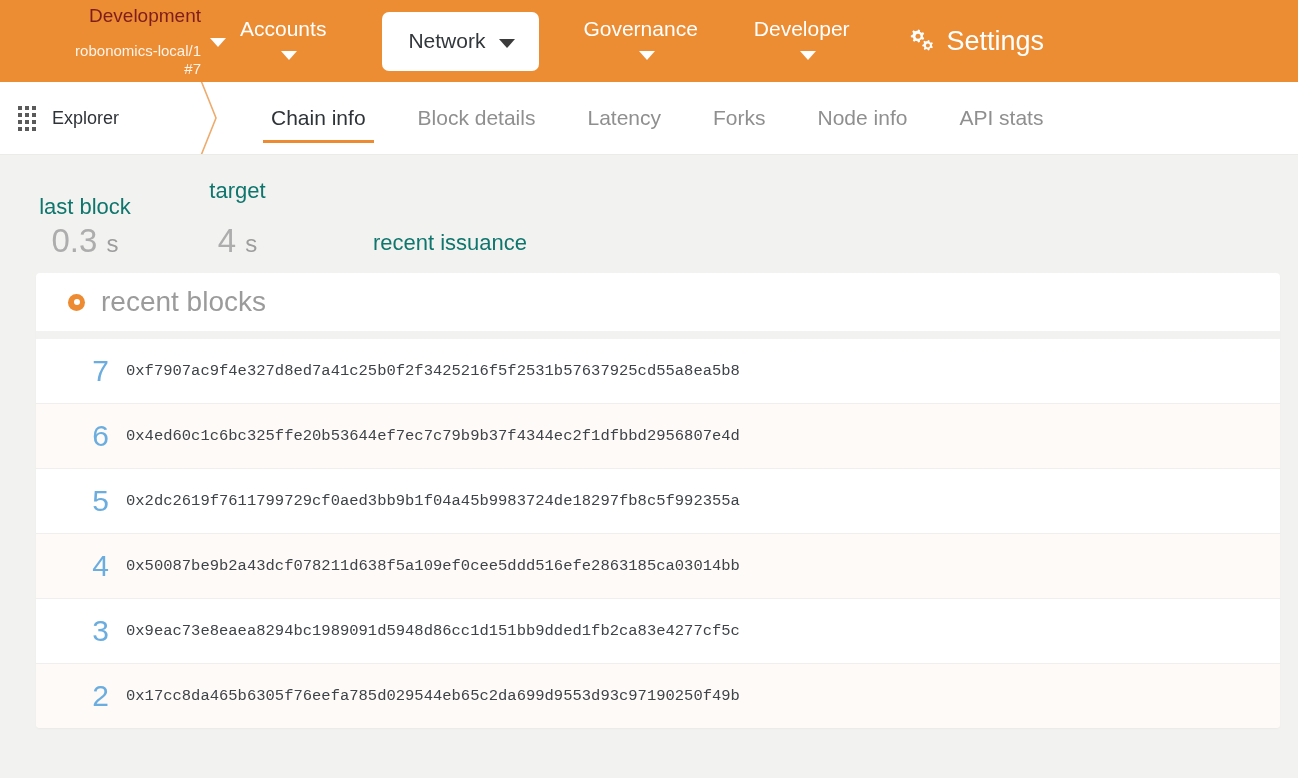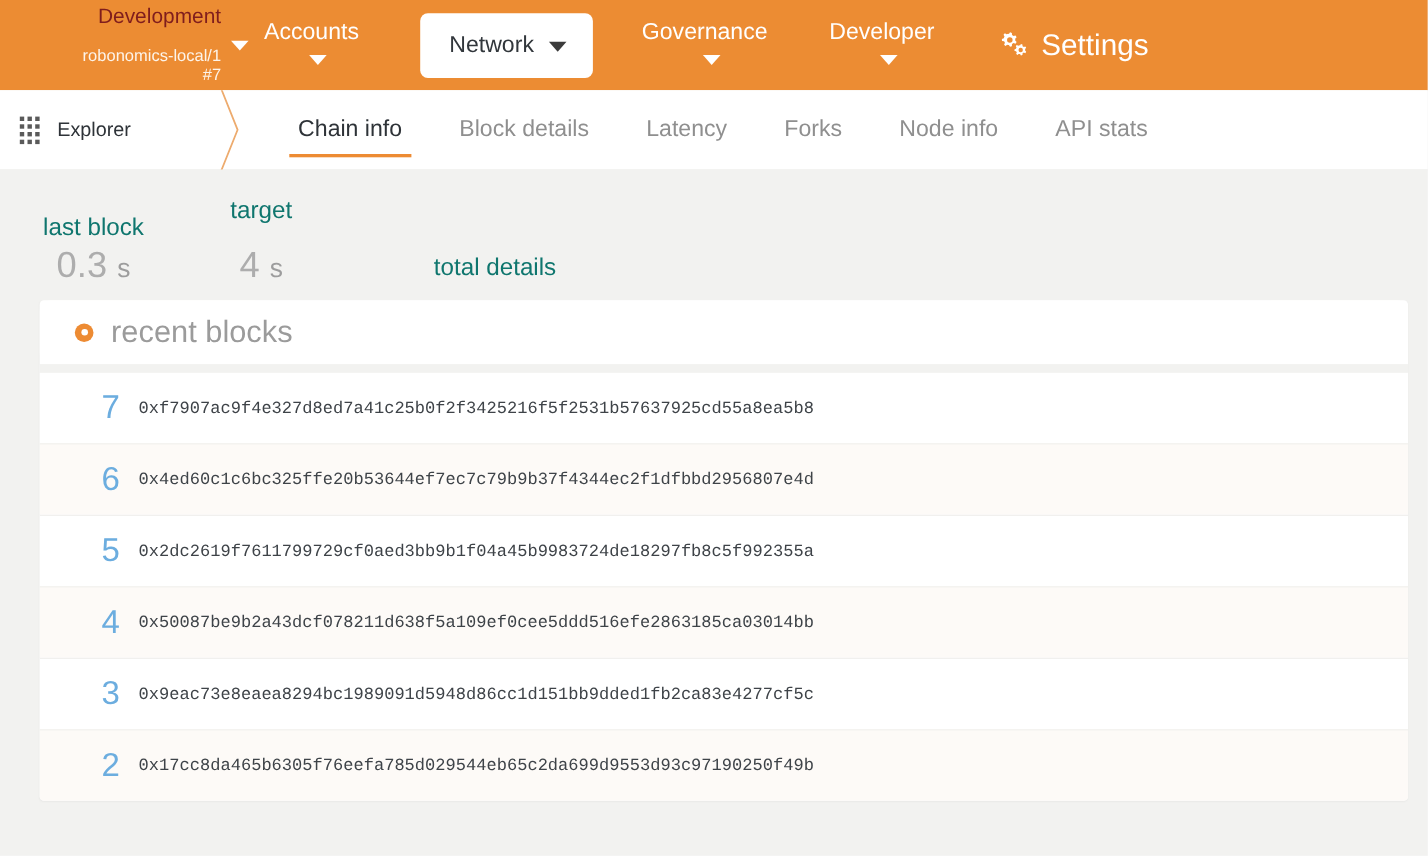--- a/index.html
+++ b/index.html
@@ -394,21 +394,21 @@
 
   <div class="stat stat-target">
     <div class="stat-label">target</div>
     <div class="stat-value">
       <span>4</span>
       <span class="unit">s</span>
     </div>
   </div>
 
   <div class="stat stat-issuance">
-    <div class="stat-label">total details</div>
+    <div class="stat-label">recent issuance</div>
   </div>
 
 </div>
 
 <div class="card">
 
   <div class="card-header">
     <span class="ring-icon"></span>
     <span class="card-title">recent blocks</span>
   </div>

